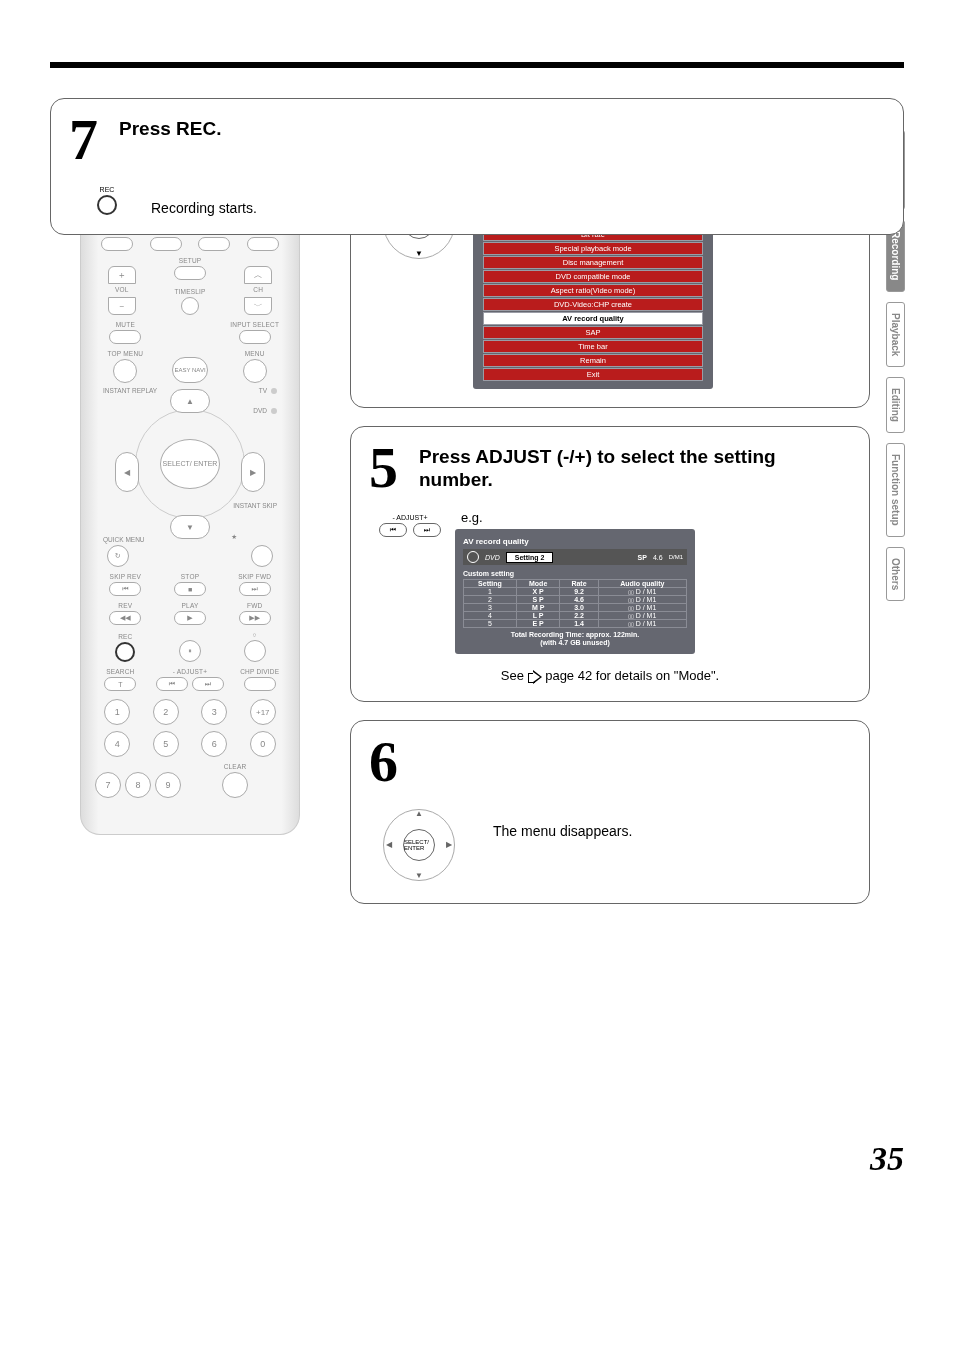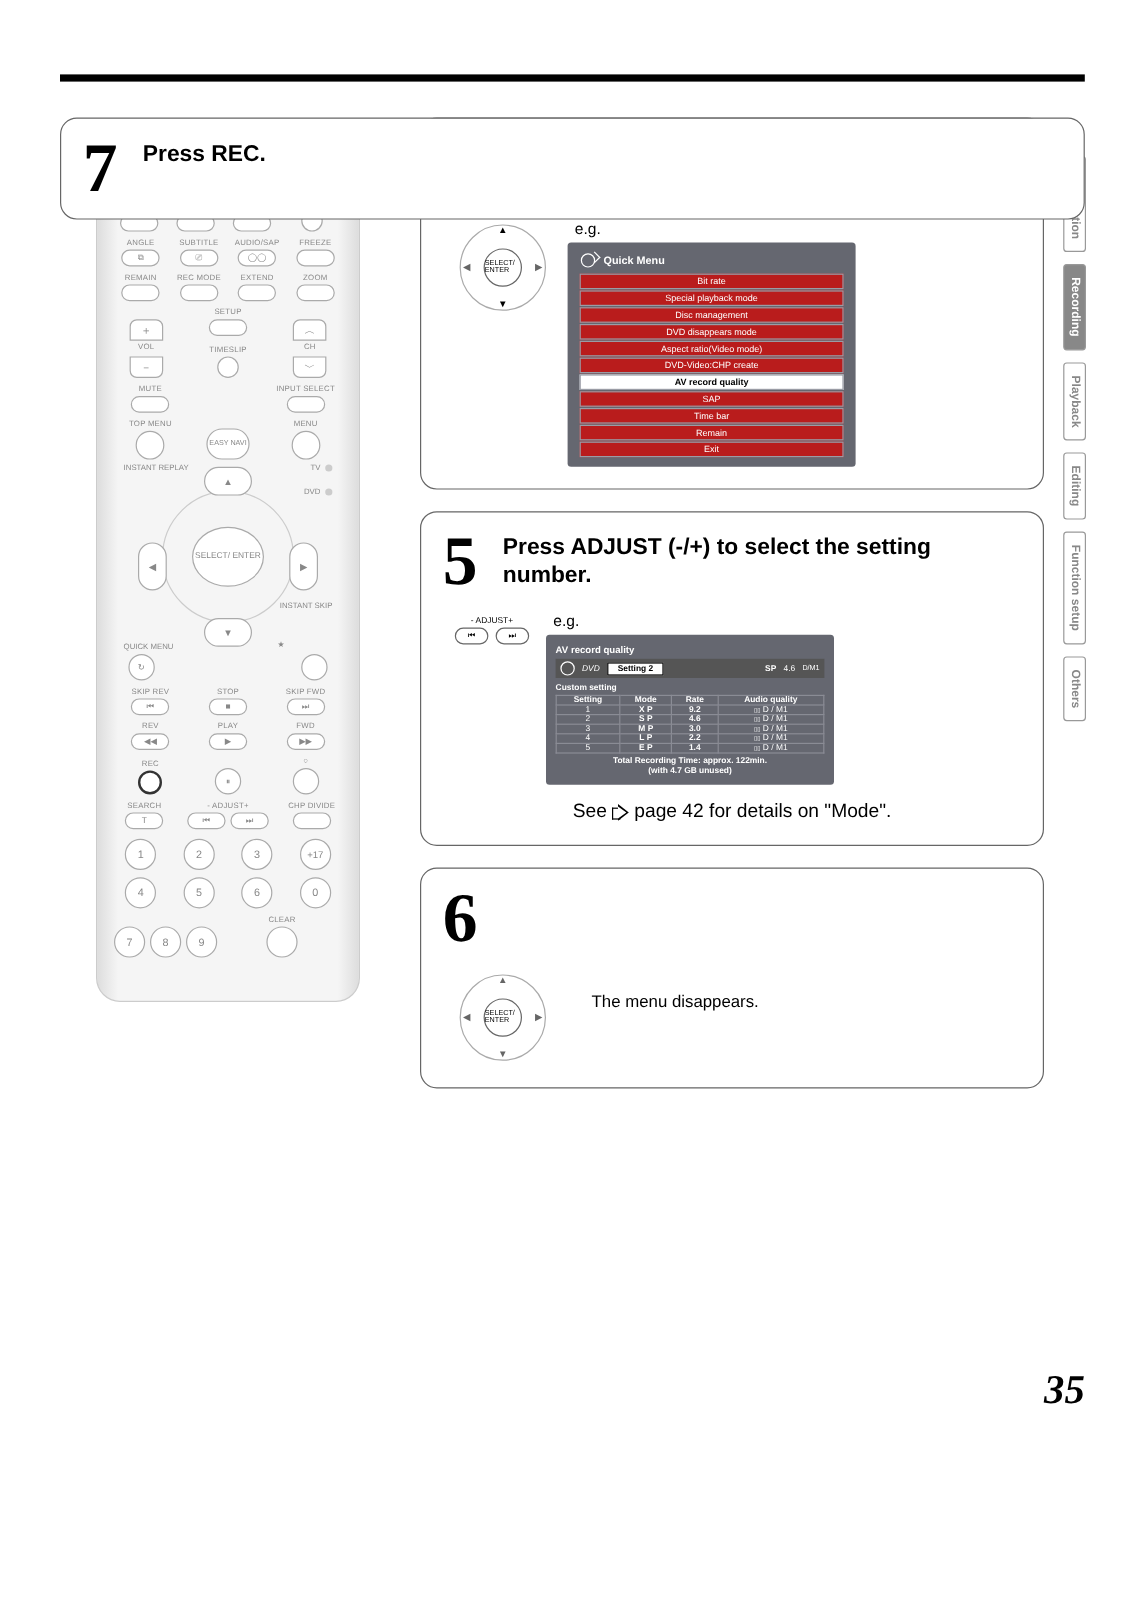--- a/index.html
+++ b/index.html
@@ -62,21 +62,21 @@
   .osd2 .bar .setf{background:#fff;color:#000;padding:1px 8px;font-weight:bold;font-size:7px;border:1px solid #000;}
   .osd2 table{width:100%;border-collapse:collapse;font-size:7px;}
   .osd2 th,.osd2 td{border:1px solid #8a8c95;padding:0 3px;text-align:center;}
   .osd2 th{font-weight:bold;background:#656770;}
   .osd2 .sub{font-weight:bold;margin:3px 0 2px 0;}
   .osd2 .foot{text-align:center;font-size:7px;margin-top:3px;font-weight:bold;line-height:1.1;}
   .adjust-mini{display:flex;flex-direction:column;align-items:center;gap:2px;margin-left:10px;margin-top:4px;flex-shrink:0;}
   .adjust-mini .al{font-size:7px;}
   .adjust-mini .btns{display:flex;gap:6px;}
   .adjust-mini .pill{width:28px;height:14px;border:1px solid #666;border-radius:7px;display:flex;align-items:center;justify-content:center;font-size:7px;}
-  .note { font-size: 16px; text-align:center; margin-top:14px;}
+  .note { font-size: 13px; text-align:center; margin-top:14px;}
   .note .arrow-ic{display:inline-block;width:14px;height:12px;position:relative;vertical-align:middle;}
   .note .arrow-ic::before{content:"";position:absolute;left:0;top:2px;width:6px;height:8px;border:1.5px solid #000;border-right:none;}
   .note .arrow-ic::after{content:"";position:absolute;left:5px;top:-1px;border-top:7px solid transparent;border-bottom:7px solid transparent;border-left:9px solid #000;}
   .note .arrow-ic .inner{position:absolute;left:5px;top:1px;border-top:5px solid transparent;border-bottom:5px solid transparent;border-left:7px solid #fff;z-index:1;}
   .simple-body{font-size:14px;margin-top:18px;margin-left:110px;}
   .rec-mini{display:flex;flex-direction:column;align-items:center;margin-left:28px;margin-top:4px;}
   .rec-mini .l{font-size:7px;margin-bottom:2px;}
   .rec-mini .c{width:20px;height:20px;border:2.5px solid #333;border-radius:50%;}
   .page-num { position:absolute; right:50px; bottom:20px; font-size:34px; font-weight:bold; font-style:italic; font-family: Georgia, serif; text-align: center;}
   .quick-ic{width:14px;height:14px;position:relative;flex-shrink:0;}
@@ -351,21 +351,21 @@
           <div class="eg">e.g.</div>
           <div class="osd">
             <div class="title-row">
                 <span class="quick-ic"></span>
                 <span>Quick Menu</span>
               </div>
             <div id="quick-menu-items">
                 <div class="mrow">Bit rate</div>
                 <div class="mrow">Special playback mode</div>
                 <div class="mrow">Disc management</div>
-                <div class="mrow">DVD disappears mode</div>
+                <div class="mrow">DVD compatible mode</div>
                 <div class="mrow">Aspect ratio(Video mode)</div>
                 <div class="mrow">DVD-Video:CHP create</div>
                 <div class="mrow hl">AV record quality</div>
                 <div class="mrow">SAP</div>
                 <div class="mrow">Time bar</div>
                 <div class="mrow">Remain</div>
                 <div class="mrow">Exit</div>
               </div>
           </div>
         </div>
@@ -470,17 +470,24 @@
         <div class="simple-body" style="margin-left:20px;text-align:center;">The menu disappears.</div>
       </divең>
       </div>
     </div>
 
     <div class="step-box">
       <div class="step-head">
         <div class="step-num">7</div>
         <div class="step-text">Press REC.</div>
       </div>
+      <div class="step-body">
+        <div class="rec-mini">
+          <div class="l">REC</div>
+          <div class="c"></div>
+        </div>
+        <div class="simple-body" style="margin-left:20px;">Recording starts.</div>
+      </div>
     </div>
 
   </div>
 
 <div class="page-num">35</div>
 
 </body></html>

